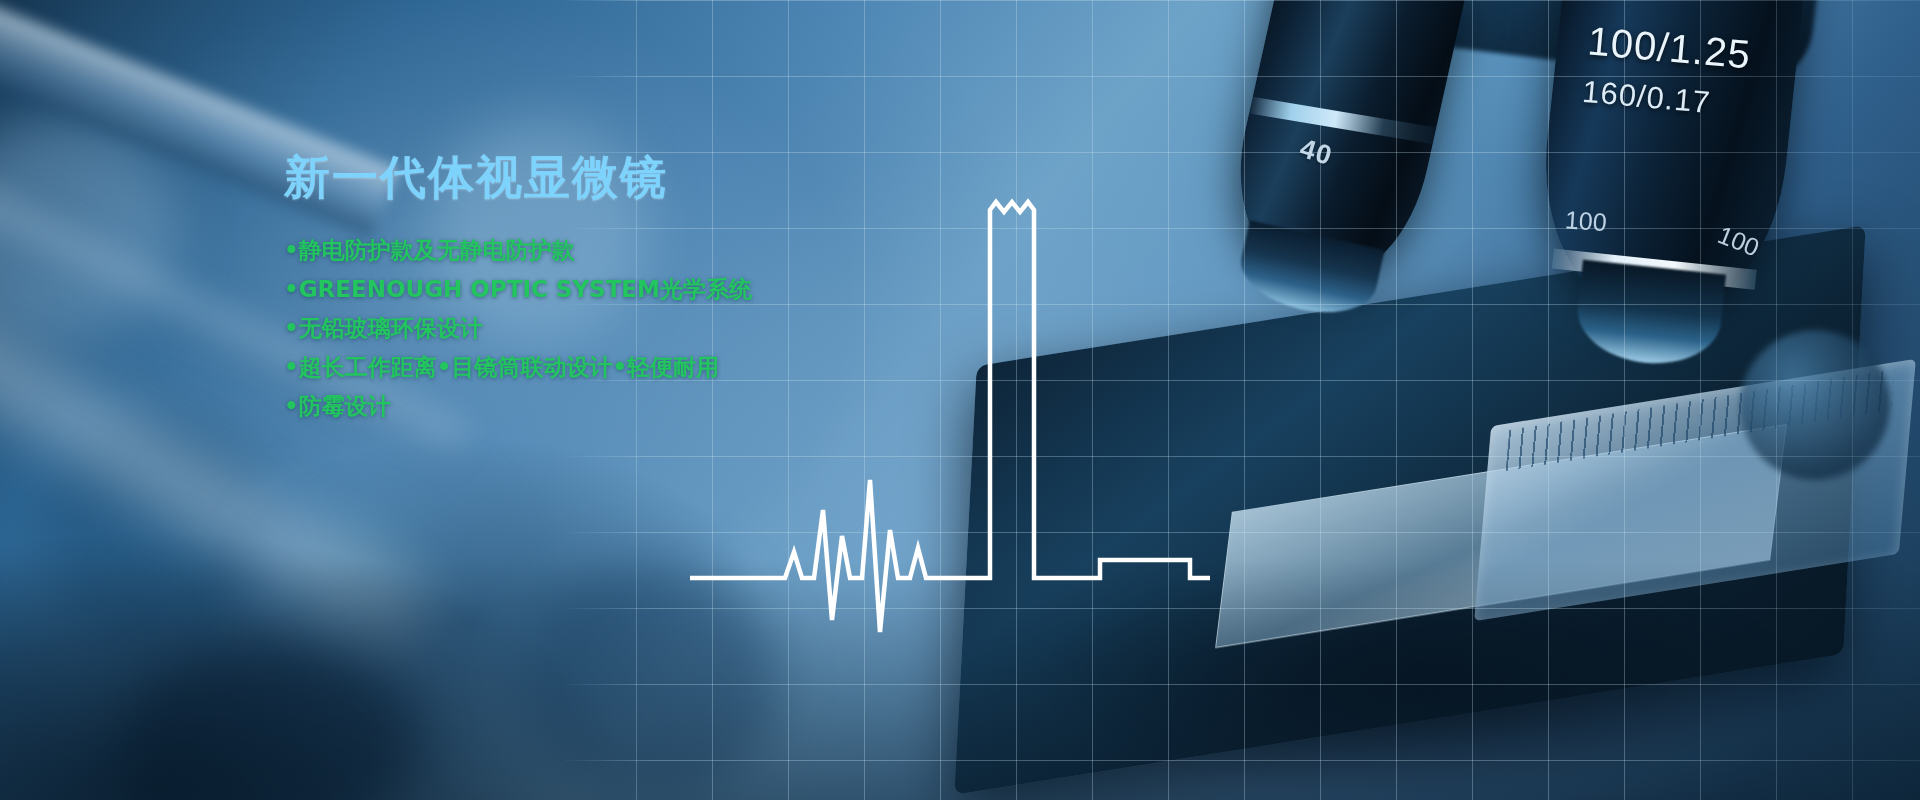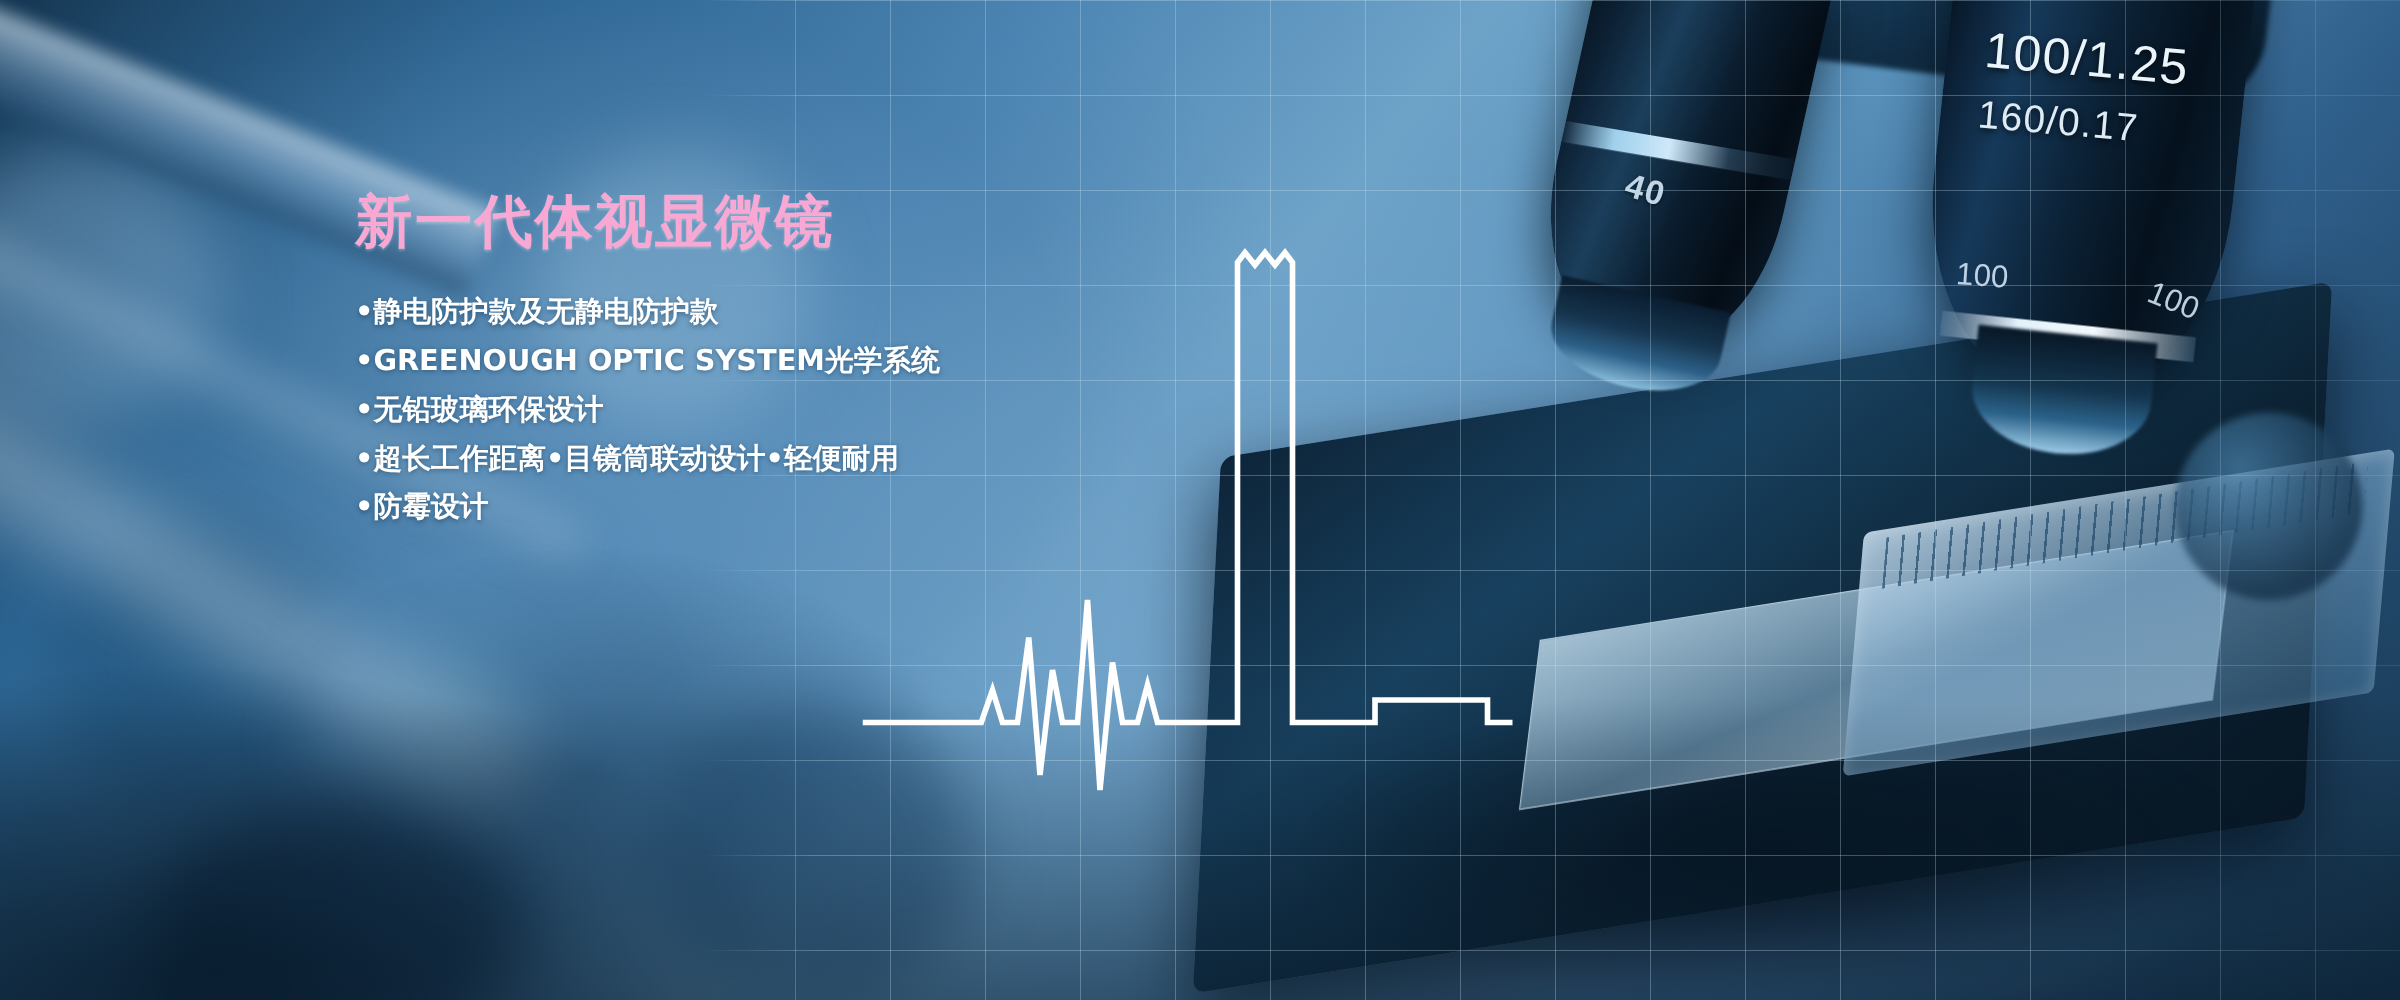--- a/index.html
+++ b/index.html
@@ -229,35 +229,35 @@
   .copy {
     position: absolute;
     left: 284px;
     top: 152px;
     width: 600px;
   }
   .headline {
     margin: 0 0 36px 0;
     font-size: 46px;
     font-weight: 700;
-    color: #f9a8d4;
+    color: #7dd3fc;
     letter-spacing: 2px;
     line-height: 1.1;
     text-shadow: 0 1px 2px rgba(255,255,255,0.25);
     font-family: "DejaVu Sans", "Liberation Sans", sans-serif;
   }
   ul.features {
     list-style: none;
     margin: 0;
     padding: 0;
   }
   ul.features li {
     font-size: 23px;
     font-weight: 700;
-    color: #ffffff;
+    color: #22c55e;
     line-height: 1;
     margin-bottom: 16px;
     white-space: nowrap;
     text-shadow: 0 1px 4px rgba(18,52,80,0.55);
     font-family: "DejaVu Sans", "Liberation Sans", sans-serif;
   }
   ul.features li:last-child { margin-bottom: 12px; }
 </style>
 </head>
 <body>

